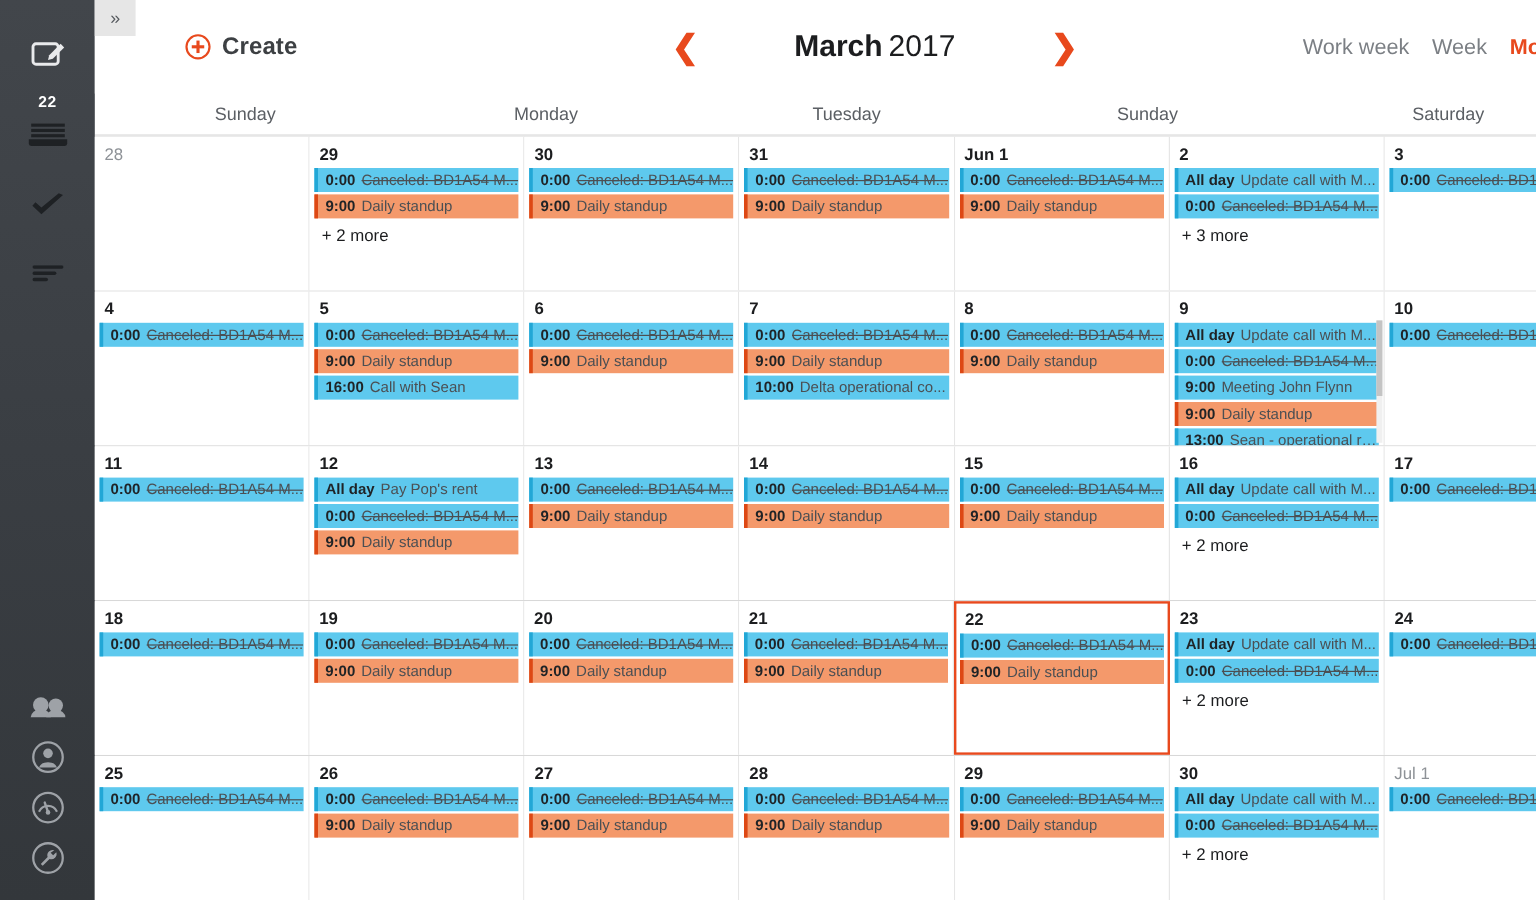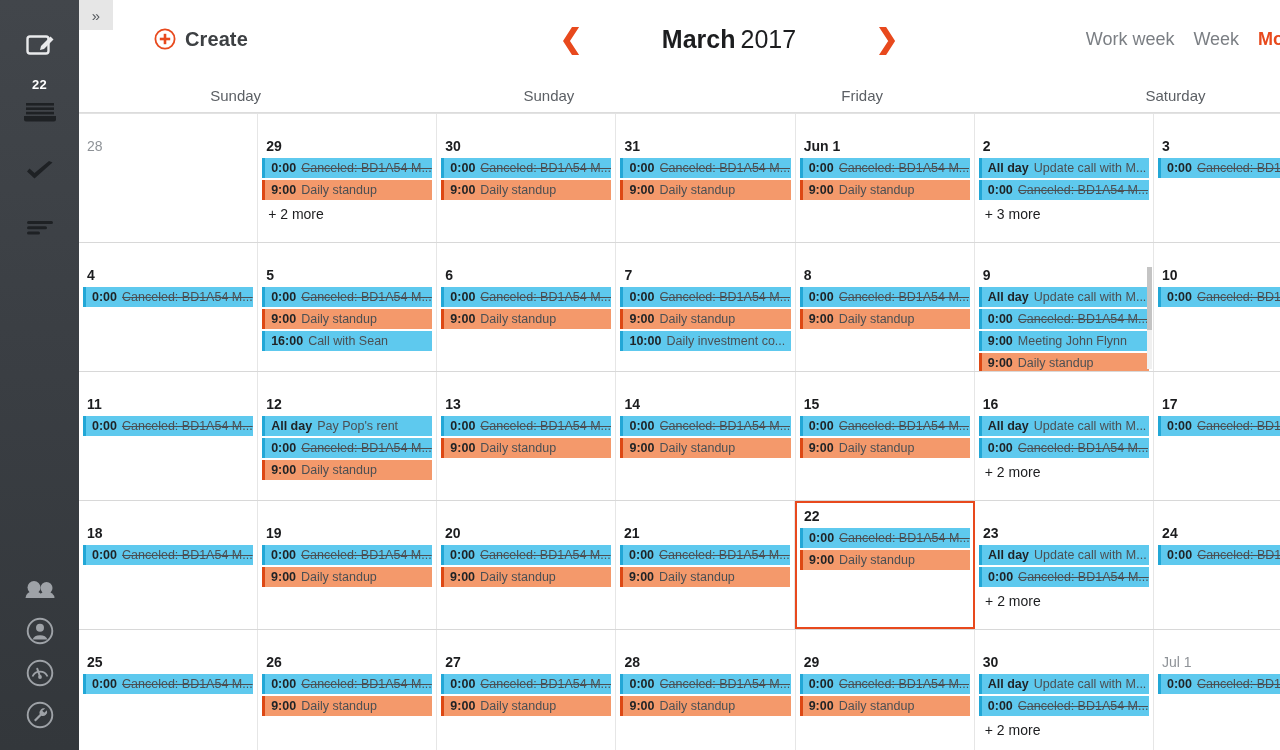--- a/index.html
+++ b/index.html
@@ -150,21 +150,21 @@
     flex: 0 0 129px;
     display: flex;
     border-bottom: 1px solid #d8d8d8;
     min-height: 0;
   }
 
   .day {
     flex: 1 1 0;
     min-width: 0;
     border-right: 1px solid #e6e6e6;
-    padding: 24px 4px 0 4px;
+    padding: 6px 4px 0 4px;
     position: relative;
     overflow: hidden;
     background: #fff;
   }
   .day:last-child { border-right: none; }
   .day.selected {
     border: 2px solid #e8491d;
     padding: 5px 3px 0 3px;
   }
 
@@ -350,22 +350,23 @@
       <div class="view-switch">
         <span class="view-opt">Work week</span>
         <span class="view-opt">Week</span>
         <span class="view-opt active">Month</span>
       </div>
 
     </div>
 
     <div class="weekdays">
       <div class="weekday">Sunday</div>
+      <div class="weekday">Monday</div>
+      <div class="weekday">Tuesday</div>
       <div class="weekday">Sunday</div>
-      <div class="weekday">Friday</div>
       <div class="weekday">Saturday</div>
     </div>
 
     <div class="grid" id="month-grid">
         <div class="week">
           <div class="day">
             <div class="daynum muted">28</div>
             <div class="events"></div>
           </div>
           <div class="day">
@@ -491,21 +492,21 @@
               <div class="event blue canceled">
                 <span class="time">0:00</span>
                 <span class="etitle">Canceled: BD1A54 M...</span>
               </div>
               <div class="event orange">
                 <span class="time">9:00</span>
                 <span class="etitle">Daily standup</span>
               </div>
               <div class="event blue">
                 <span class="time">10:00</span>
-                <span class="etitle">Daily investment co...</span>
+                <span class="etitle">Delta operational co...</span>
               </div>
             </div>
           </div>
           <div class="day">
             <div class="daynum">8</div>
             <div class="events">
               <div class="event blue canceled">
                 <span class="time">0:00</span>
                 <span class="etitle">Canceled: BD1A54 M...</span>
               </div>

